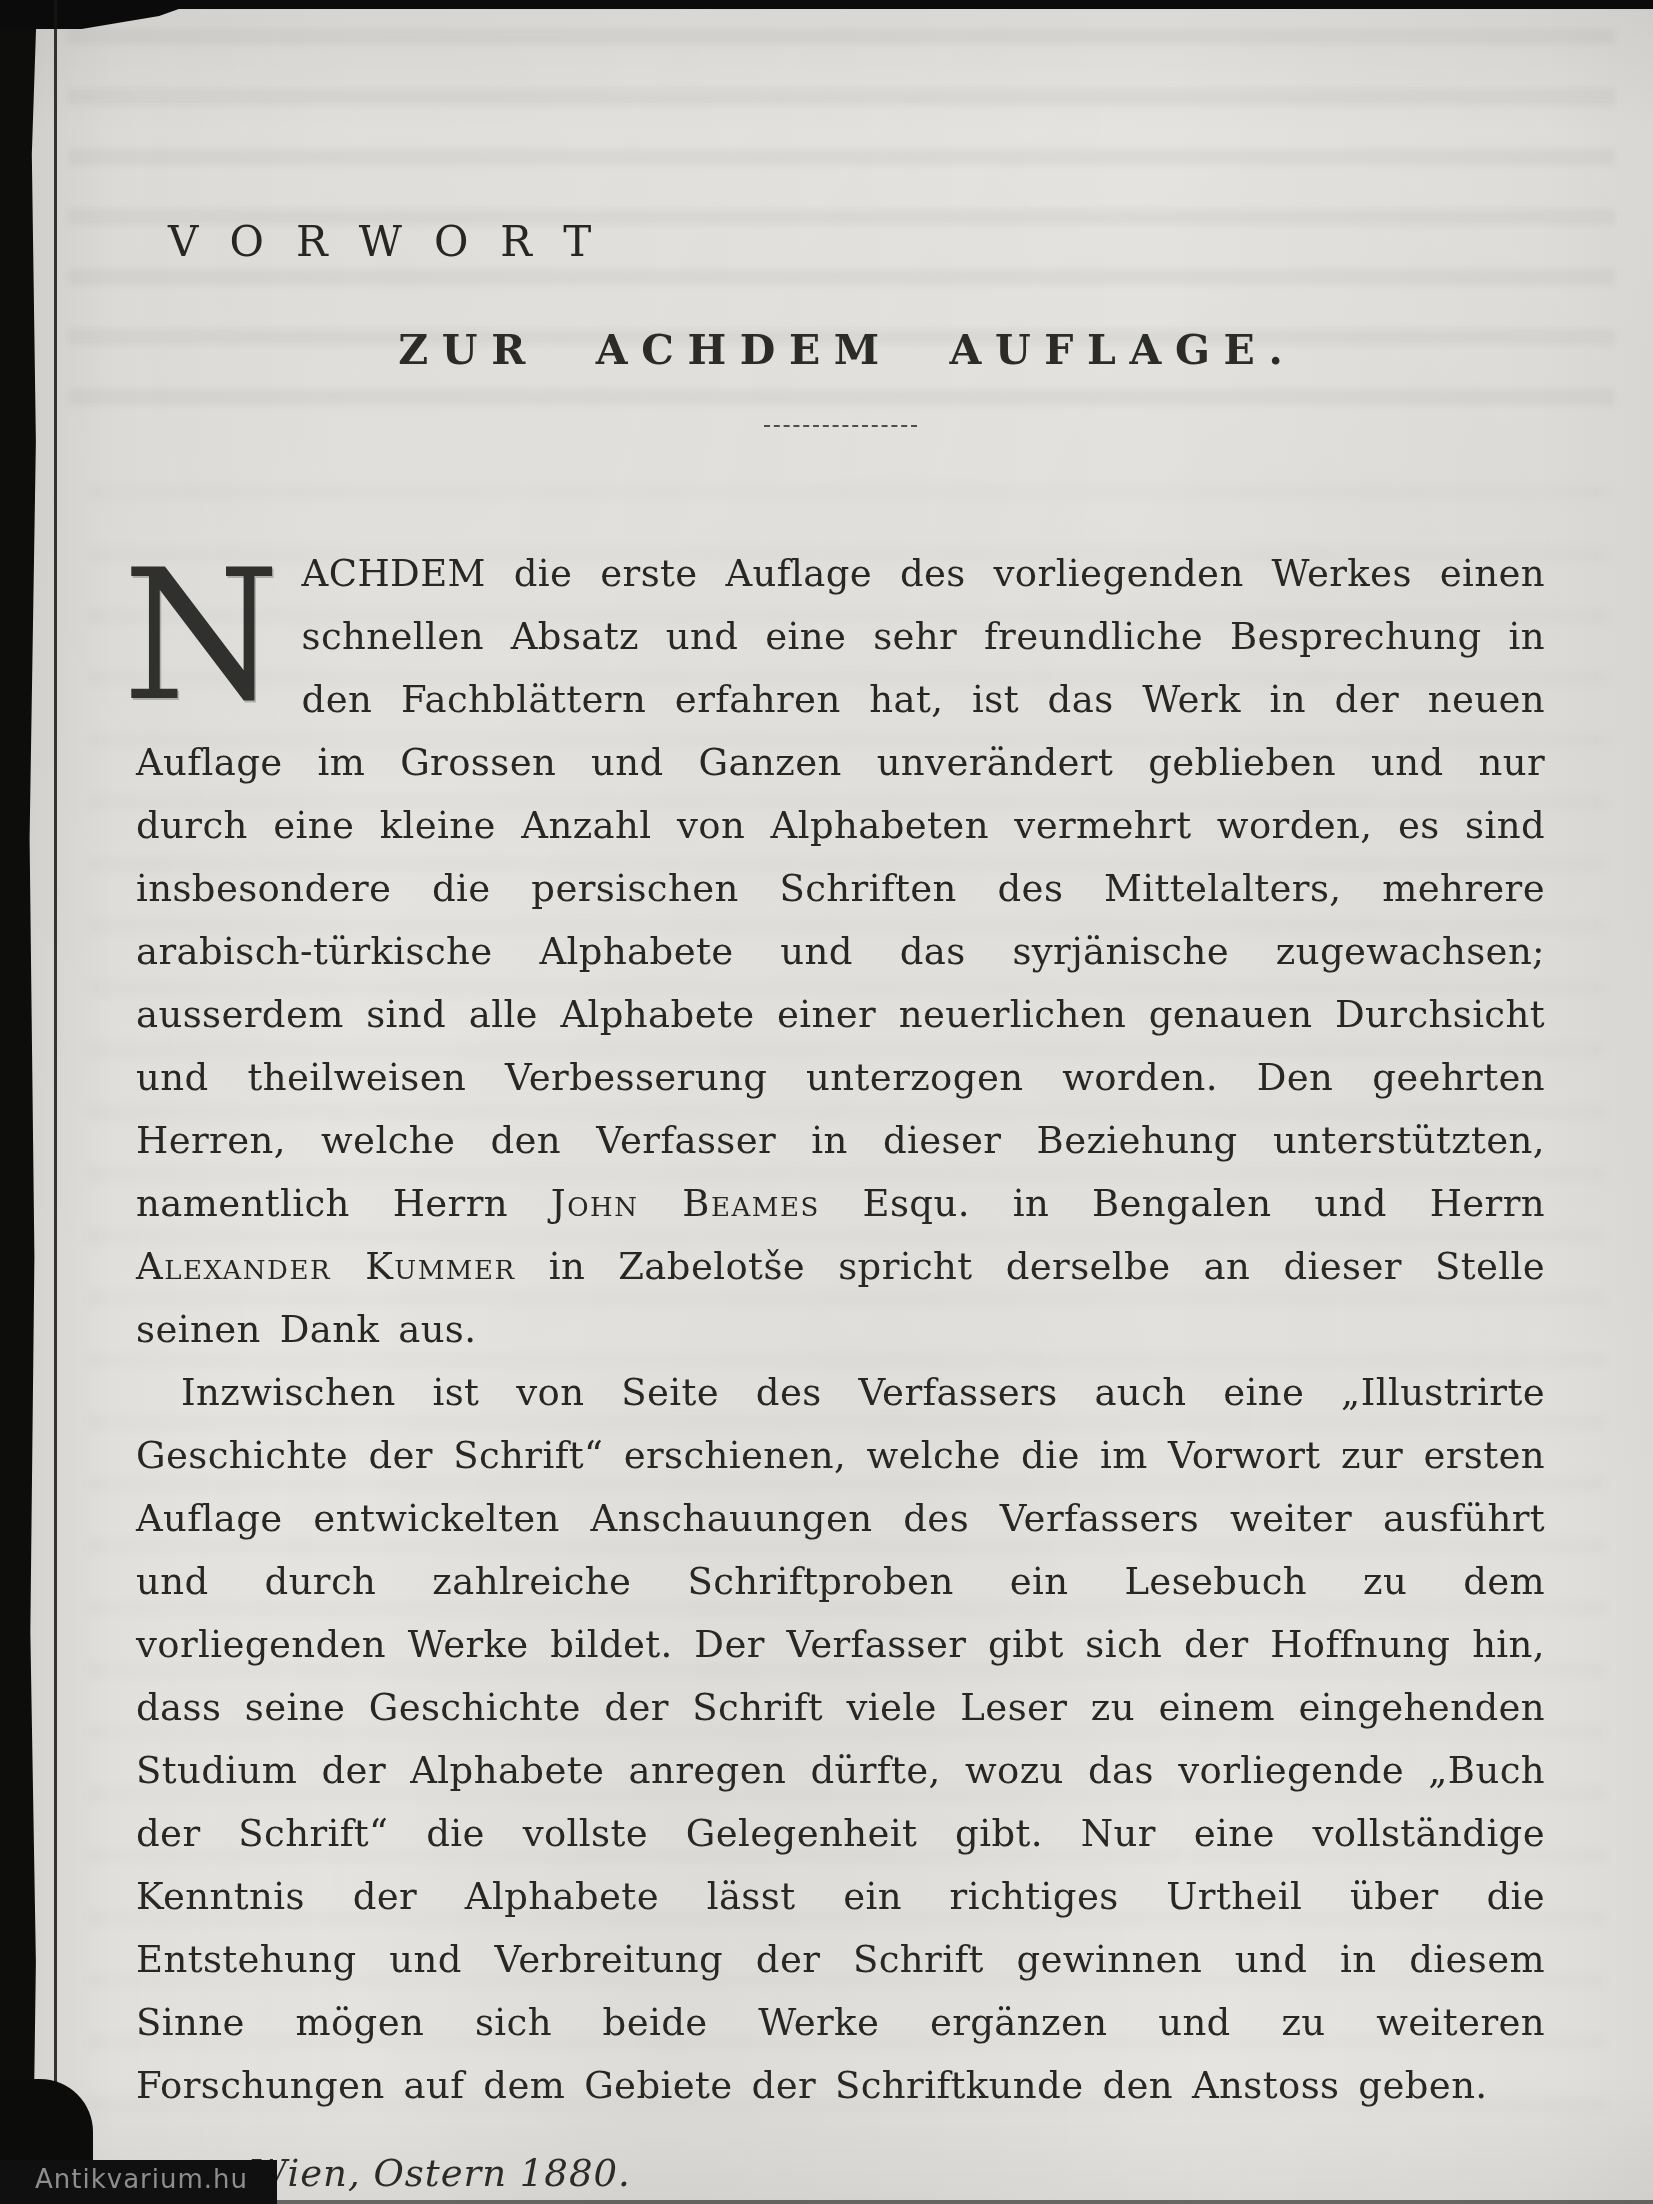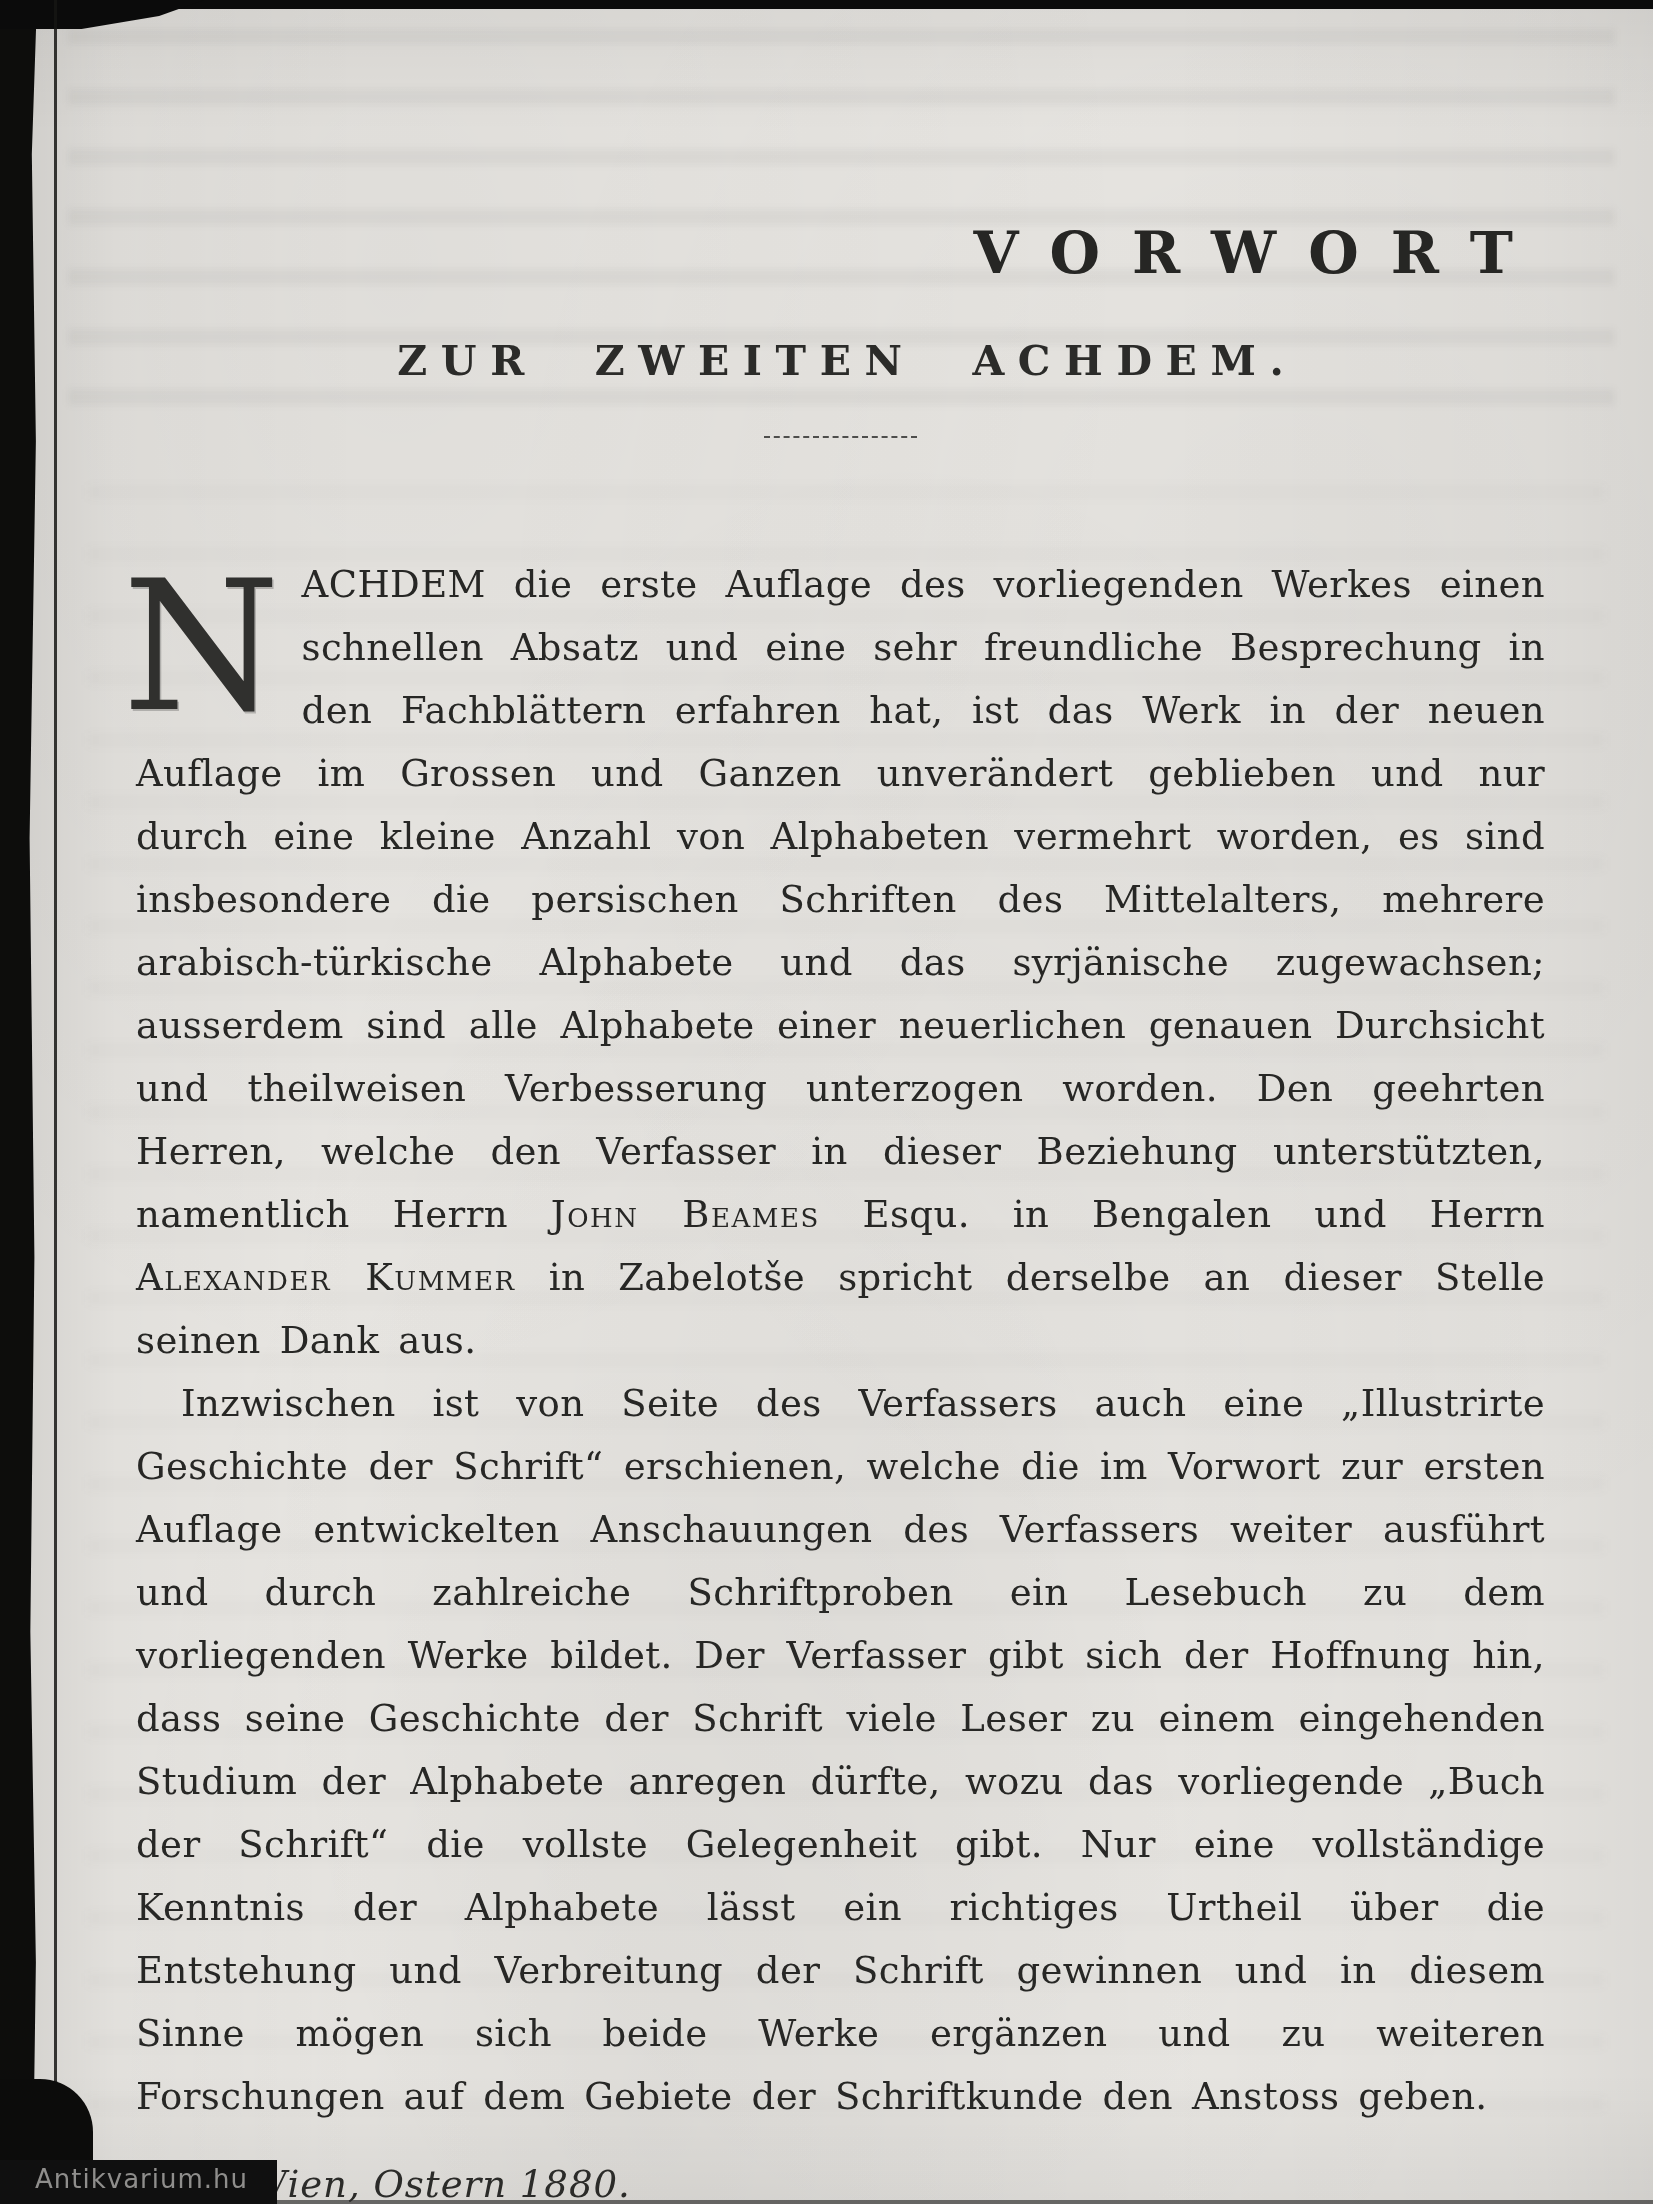--- a/index.html
+++ b/index.html
@@ -89,27 +89,27 @@
     filter: blur(4.9px);
     pointer-events: none;
   }
 
   
   .content {
     position: relative;
     padding: 180px 109px 0 136px;
   }
   .title {
-    text-align: right;
-    font-size: 58px;
+    text-align: left;
+    font-size: 42px;
     line-height: 68px;
     letter-spacing: 32px;
     text-indent: 32px; 
     color: #262624;
-    font-weight: 700;
+    font-weight: 400;
   }
   .subtitle {
     margin-top: 50px;
     text-align: center;
     font-size: 41px;
     line-height: 49px;
     letter-spacing: 13.6px;
     word-spacing: 29px;
     text-indent: 13.6px;
     color: #2b2b29;
@@ -163,21 +163,21 @@
   <div class="edge-top"></div>
   <div class="edge-top-left-blob"></div>
   <div class="rule-left"></div>
   <div class="edge-bottom"></div>
   <div class="edge-bottom-left-blob"></div>
 
   <div class="content">
 
     <h1 class="title">VORWORT</h1>
 
-    <h2 class="subtitle">ZUR ZWEITEN ACHDEM.</h2>
+    <h2 class="subtitle">ZUR ACHDEM AUFLAGE.</h2>
 
     <div class="divider"></div>
 
     <div class="body-text">
 
       <p class="para">
         <span class="dropcap">N</span><span>ACHDEM die erste Auflage des vorliegenden Werkes einen schnellen Absatz und eine sehr freundliche Besprechung in den Fachblättern erfahren hat, ist das Werk in der neuen Auflage im Grossen und Ganzen unverändert geblieben und nur durch eine kleine Anzahl von Alphabeten vermehrt worden, es sind insbesondere die persischen Schriften des Mittelalters, mehrere arabisch-türkische Alphabete und das syrjänische zugewachsen; ausserdem sind alle Alphabete einer neuerlichen genauen Durchsicht und theilweisen Verbesserung unterzogen worden. Den geehrten Herren, welche den Verfasser in dieser Beziehung unterstützten, namentlich Herrn </span><span class="smallcaps">John Beames</span><span> Esqu. in Bengalen und Herrn </span><span class="smallcaps">Alexander Kummer</span><span> in Zabelotše spricht derselbe an dieser Stelle seinen Dank aus.</span>
       </p>
 
       <p class="para">Inzwischen ist von Seite des Verfassers auch eine „Illustrirte Geschichte der Schrift“ erschienen, welche die im Vorwort zur ersten Auflage entwickelten Anschauungen des Verfassers weiter ausführt und durch zahlreiche Schriftproben ein Lesebuch zu dem vorliegenden Werke bildet. Der Verfasser gibt sich der Hoffnung hin, dass seine Geschichte der Schrift viele Leser zu einem eingehenden Studium der Alphabete anregen dürfte, wozu das vorliegende „Buch der Schrift“ die vollste Gelegenheit gibt. Nur eine vollständige Kenntnis der Alphabete lässt ein richtiges Urtheil über die Entstehung und Verbreitung der Schrift gewinnen und in diesem Sinne mögen sich beide Werke ergänzen und zu weiteren Forschungen auf dem Gebiete der Schriftkunde den Anstoss geben.</p>

